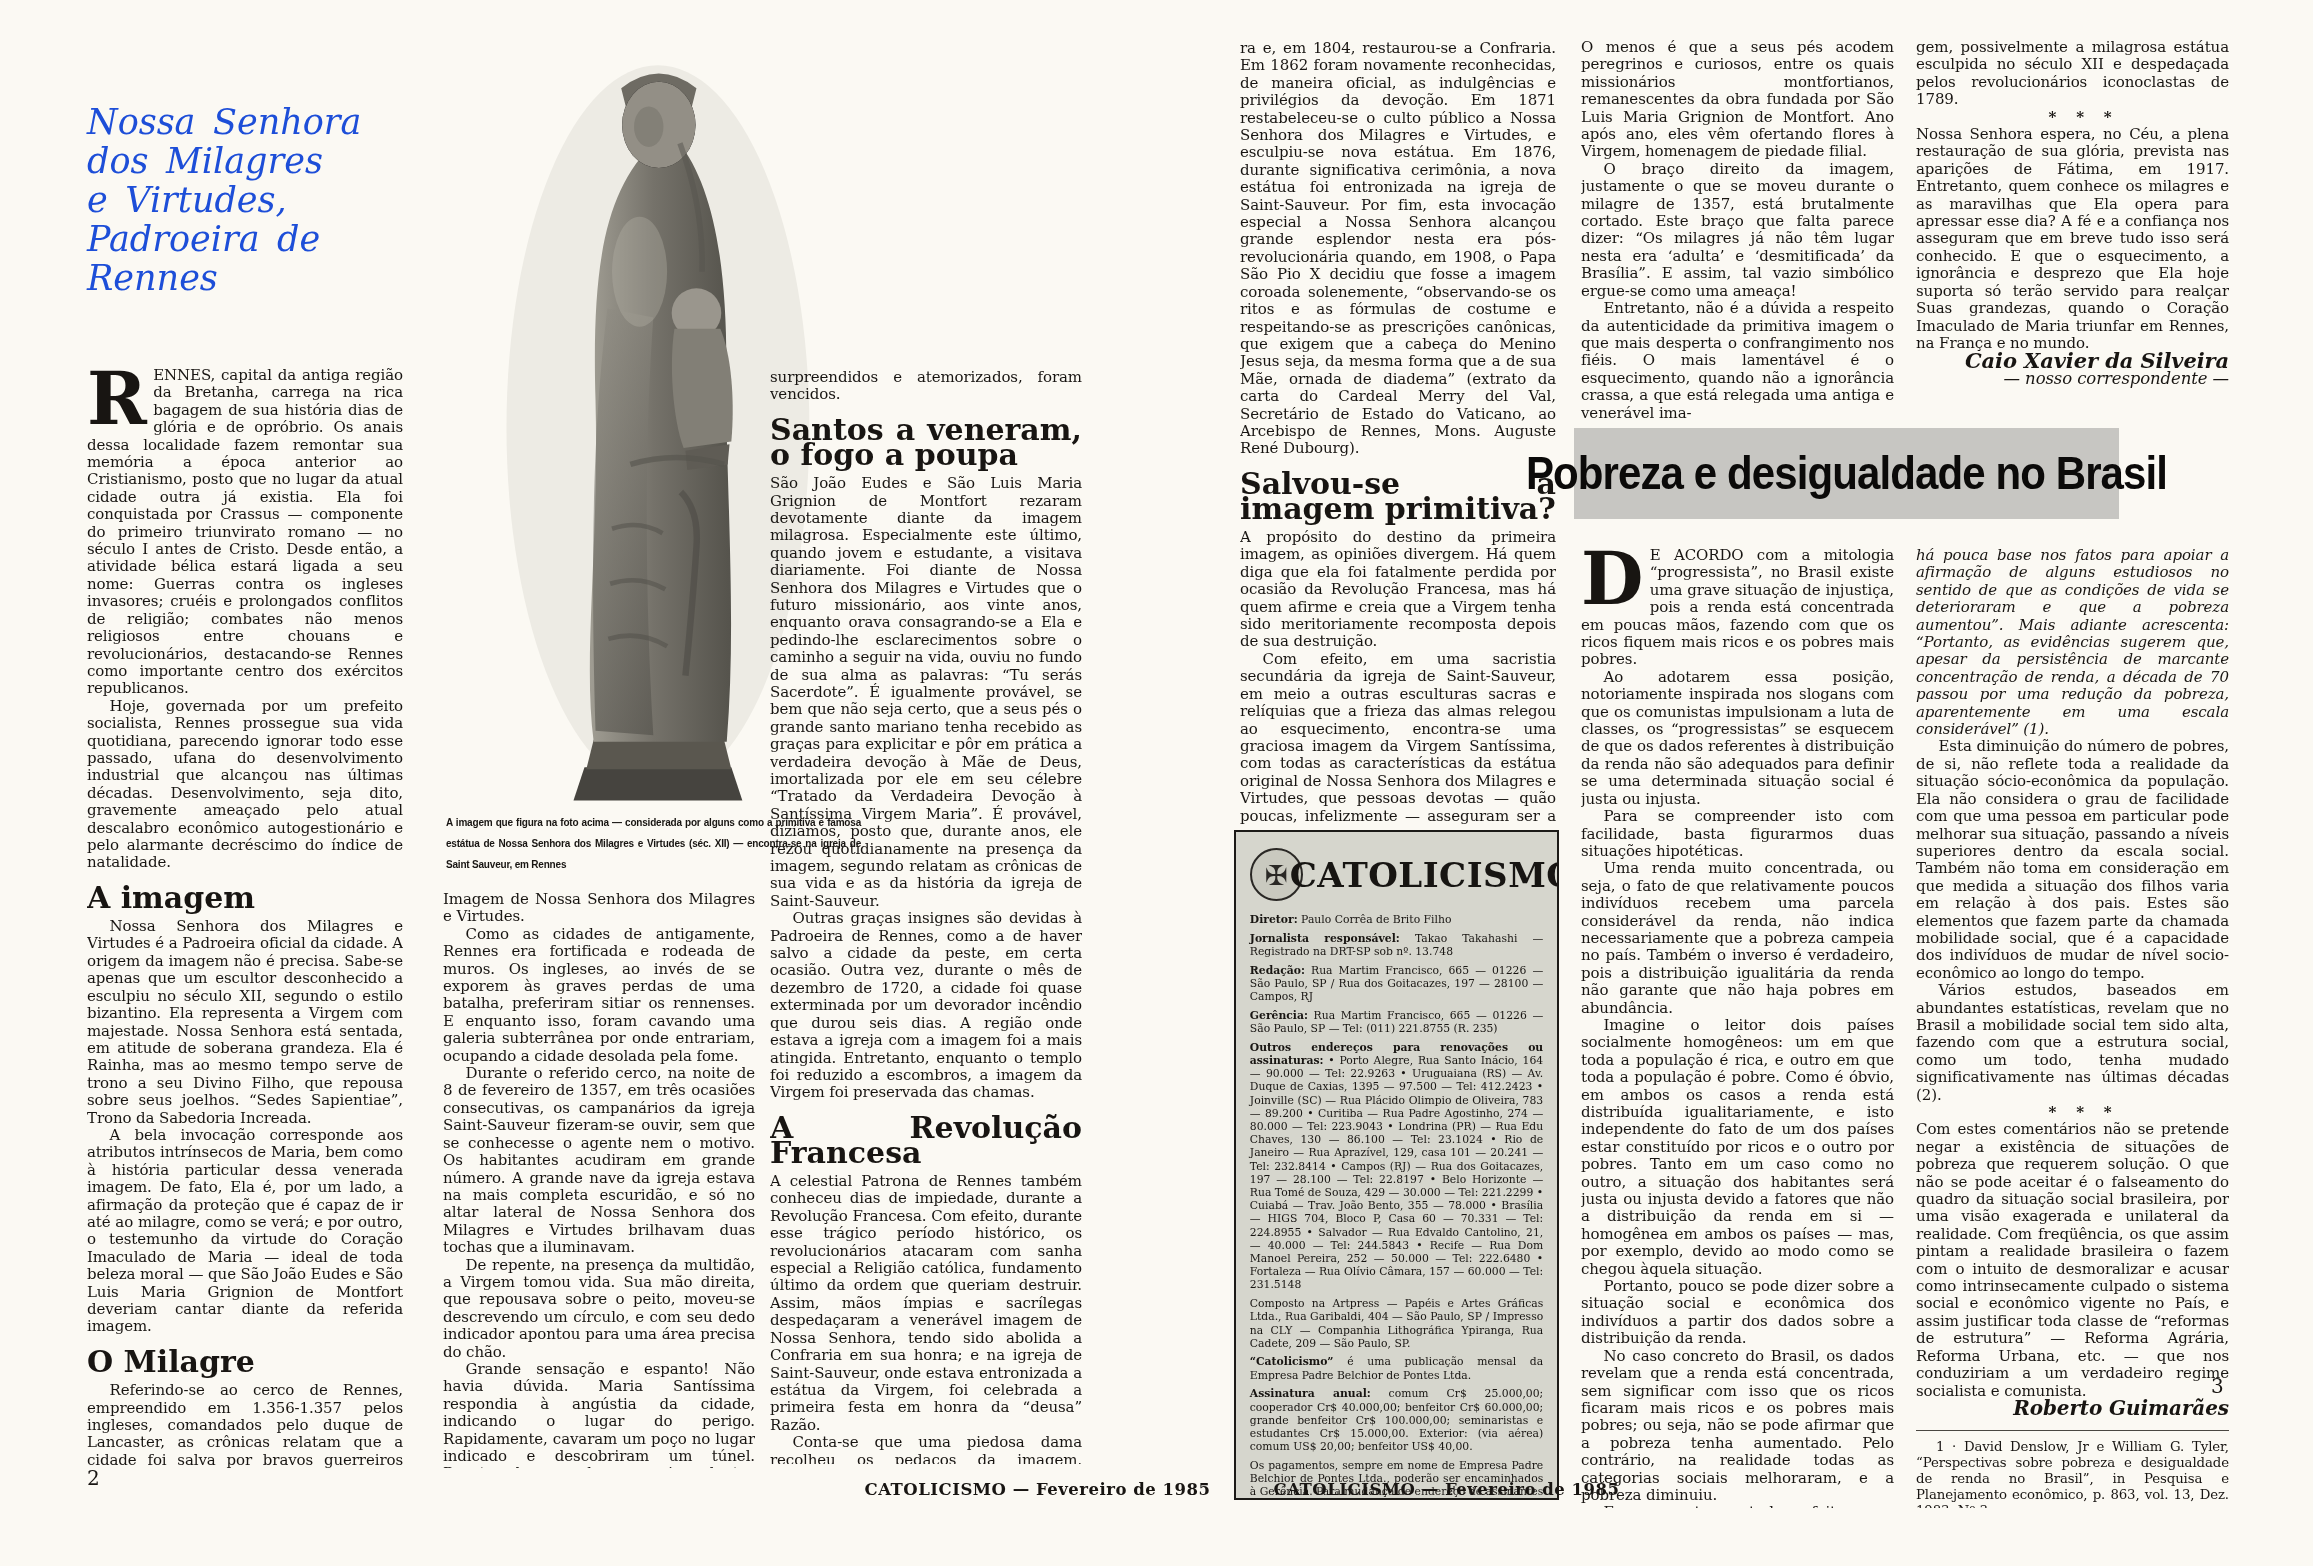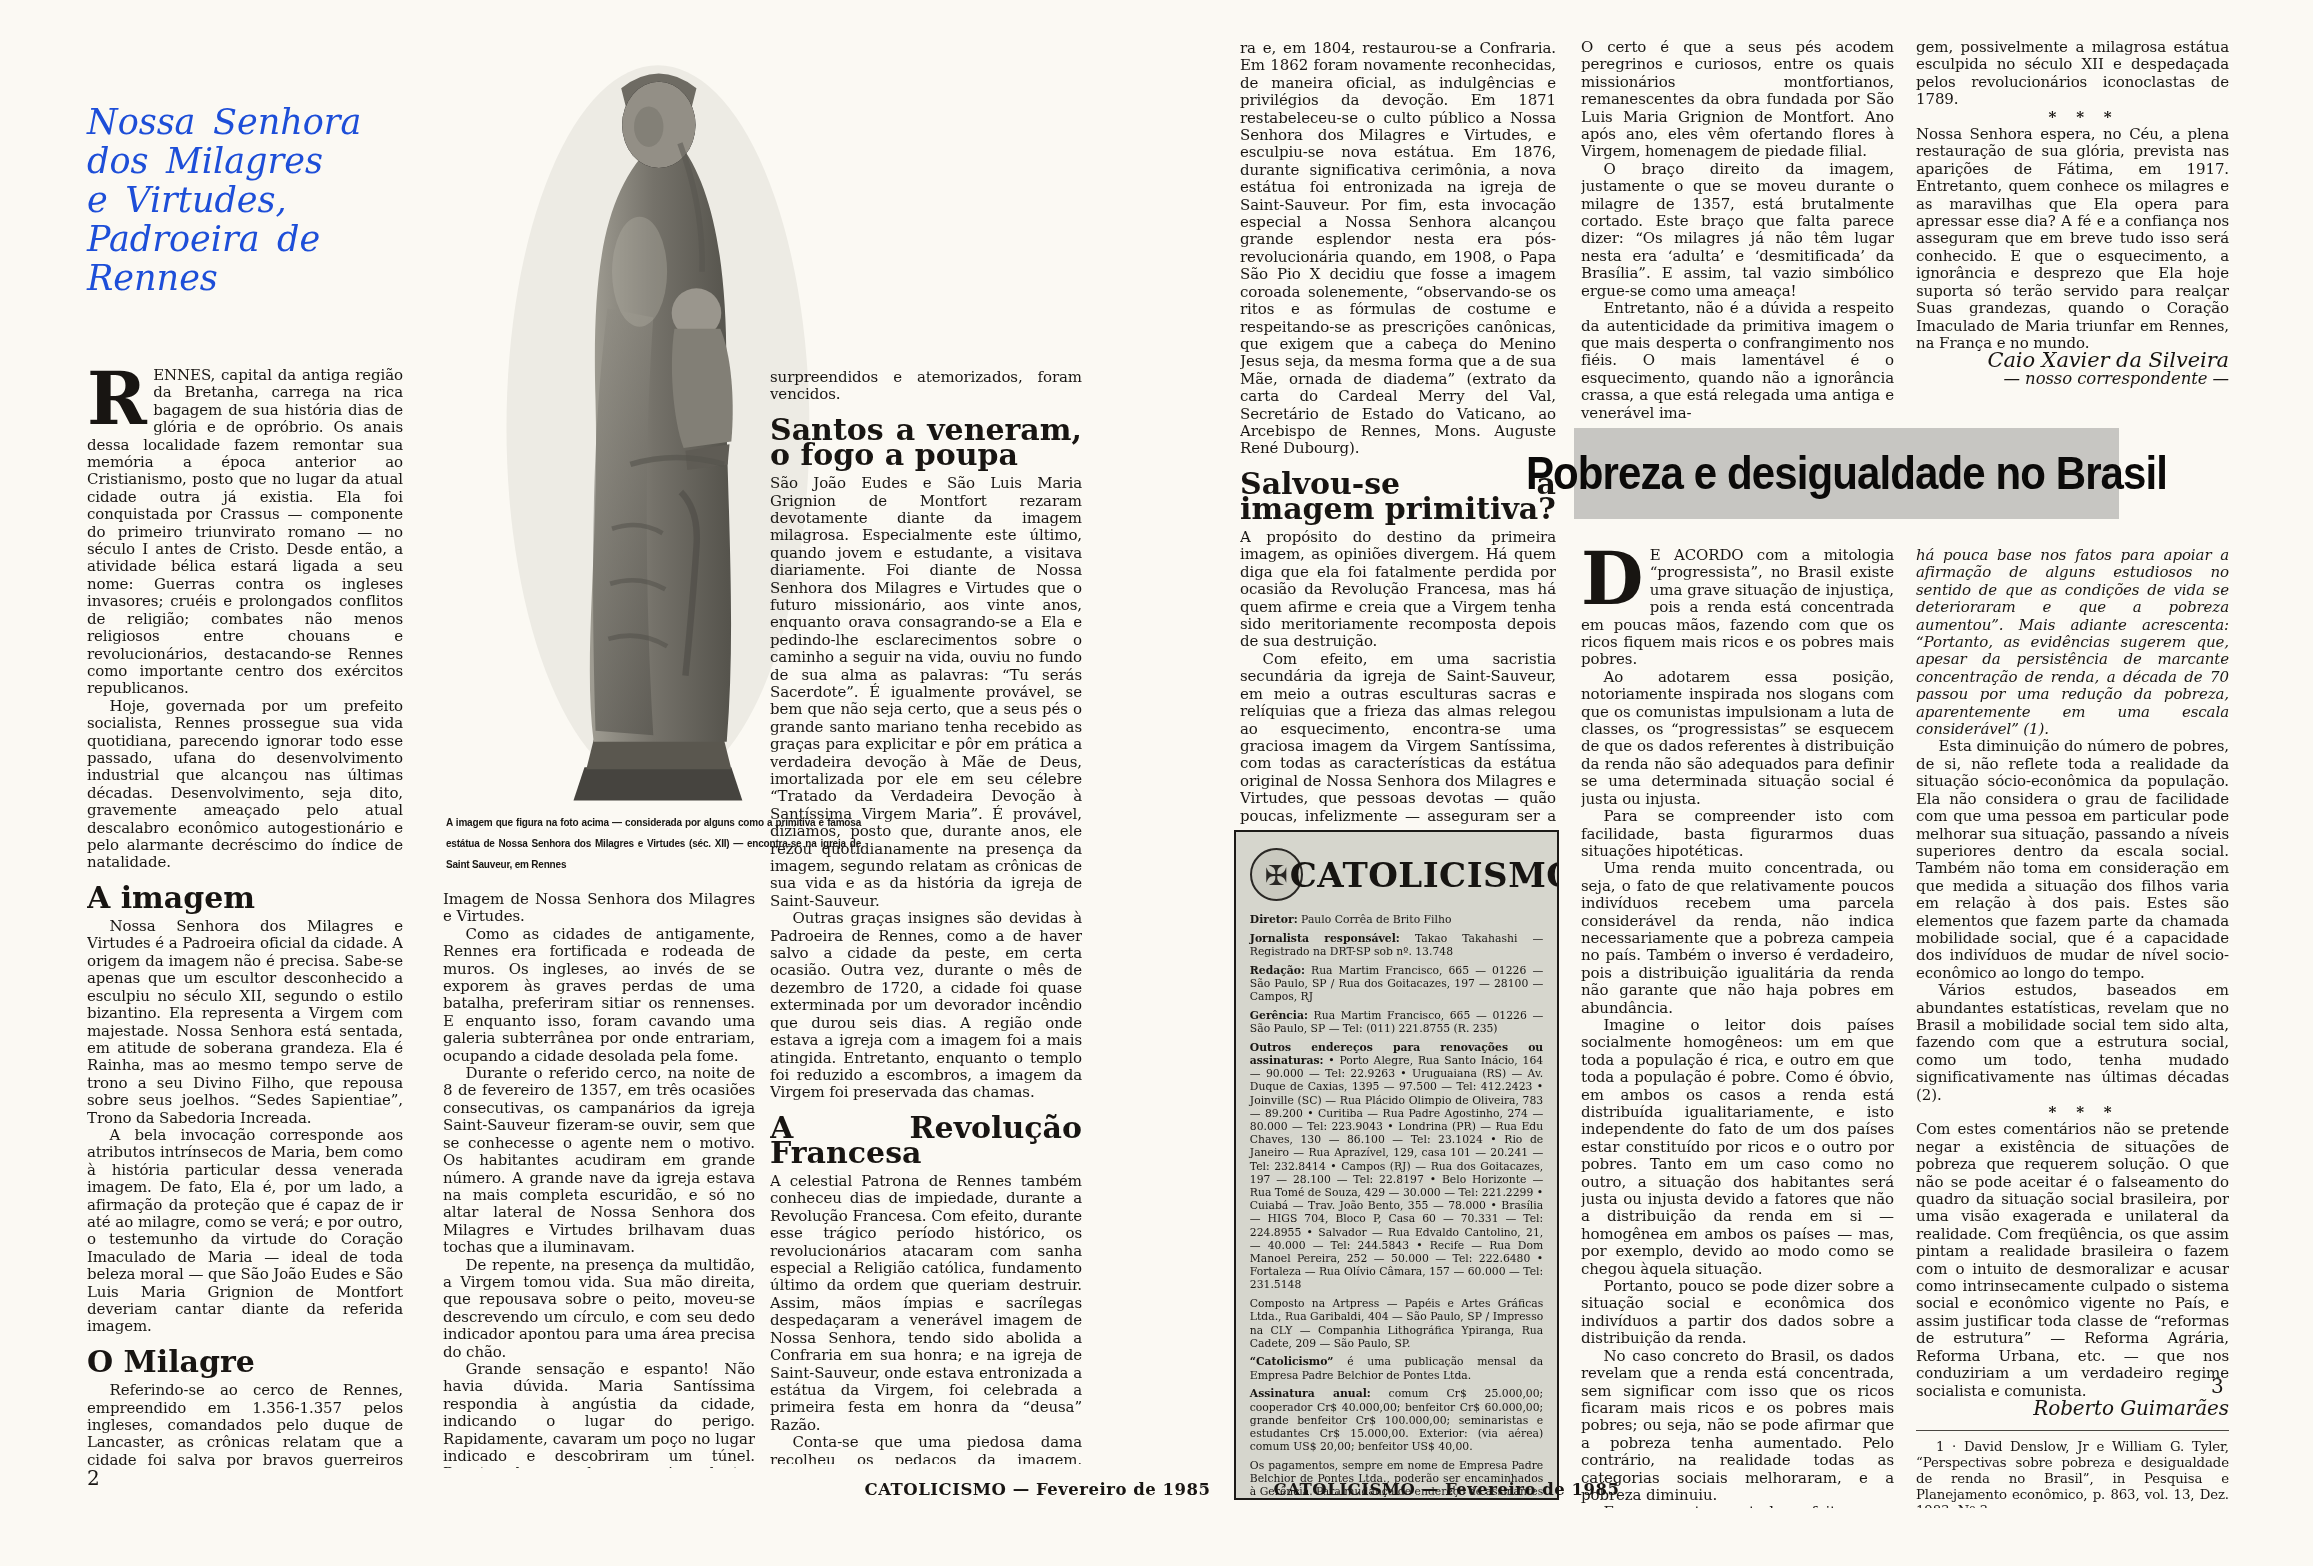--- a/index.html
+++ b/index.html
@@ -35,21 +35,21 @@
   .band{
     position:absolute;left:1574px;top:428px;width:545px;height:91px;
     background:#c7c6c2;display:flex;align-items:center;justify-content:center;
   }
   .band .headline{
     font-family:"Liberation Sans","DejaVu Sans",sans-serif;
     font-weight:bold;font-size:42px;letter-spacing:-0.9px;color:#0b0a09;
     transform:scaleY(1.08);white-space:nowrap;
   }
   .stars{text-align:center;font-weight:bold;letter-spacing:7.3px;margin:9.2px 0;text-indent:0;}
-  .sig{text-align:right;font-style:italic;font-weight:normal;font-size:21px;
+  .sig{text-align:right;font-style:italic;font-weight:bold;font-size:21px;
        margin-top:7.3px;text-indent:0;}
   .sig2{text-align:right;font-style:italic;font-size:16.5px;text-indent:0;}
   .ital{font-style:italic;}
   .masthead{
     position:absolute;left:1234px;top:830px;width:325px;height:670px;
     background:#d6d6cd;border:2.8px solid #1c1a17;box-sizing:border-box;
     padding:13px 13.8px;overflow:hidden;
   }
   .mh-logo{display:flex;align-items:center;height:59px;margin-bottom:9.2px;}
   .emblem{
@@ -163,21 +163,21 @@
     <p class="mh-item"><b>Redação:</b><span> Rua Martim Francisco, 665 — 01226 — São Paulo, SP / Rua dos Goitacazes, 197 — 28100 — Campos, RJ</span></p>
     <p class="mh-item"><b>Gerência:</b><span> Rua Martim Francisco, 665 — 01226 — São Paulo, SP — Tel: (011) 221.8755 (R. 235)</span></p>
     <p class="mh-item"><b>Outros endereços para renovações ou assinaturas:</b><span> • Porto Alegre, Rua Santo Inácio, 164 — 90.000 — Tel: 22.9263 • Uruguaiana (RS) — Av. Duque de Caxias, 1395 — 97.500 — Tel: 412.2423 • Joinville (SC) — Rua Plácido Olimpio de Oliveira, 783 — 89.200 • Curitiba — Rua Padre Agostinho, 274 — 80.000 — Tel: 223.9043 • Londrina (PR) — Rua Edu Chaves, 130 — 86.100 — Tel: 23.1024 • Rio de Janeiro — Rua Aprazível, 129, casa 101 — 20.241 — Tel: 232.8414 • Campos (RJ) — Rua dos Goitacazes, 197 — 28.100 — Tel: 22.8197 • Belo Horizonte — Rua Tomé de Souza, 429 — 30.000 — Tel: 221.2299 • Cuiabá — Trav. João Bento, 355 — 78.000 • Brasília — HIGS 704, Bloco P, Casa 60 — 70.331 — Tel: 224.8955 • Salvador — Rua Edvaldo Cantolino, 21, — 40.000 — Tel: 244.5843 • Recife — Rua Dom Manoel Pereira, 252 — 50.000 — Tel: 222.6480 • Fortaleza — Rua Olívio Câmara, 157 — 60.000 — Tel: 231.5148</span></p>
     <p class="mh-item"><b></b><span>Composto na Artpress — Papéis e Artes Gráficas Ltda., Rua Garibaldi, 404 — São Paulo, SP / Impresso na CLY — Companhia Lithográfica Ypiranga, Rua Cadete, 209 — São Paulo, SP.</span></p>
     <p class="mh-item"><b>“Catolicismo”</b><span> é uma publicação mensal da Empresa Padre Belchior de Pontes Ltda.</span></p>
     <p class="mh-item"><b>Assinatura anual:</b><span> comum Cr$ 25.000,00; cooperador Cr$ 40.000,00; benfeitor Cr$ 60.000,00; grande benfeitor Cr$ 100.000,00; seminaristas e estudantes Cr$ 15.000,00. Exterior: (via aérea) comum US$ 20,00; benfeitor US$ 40,00.</span></p>
     <p class="mh-item"><b></b><span>Os pagamentos, sempre em nome de Empresa Padre Belchior de Pontes Ltda., poderão ser encaminhados à Gerência. Para mudança de endereço de assinantes é necessário mencionar também o endereço antigo. A correspondência relativa a assinaturas e venda avulsa pode ser enviada à Gerência: Rua Martim Francisco, 665 — 01226 — São Paulo, SP.</span></p>
   </div>
 
   <div class="col" style="left:1581px;top:39px;width:313px;height:380px;">
-    <p class="noindent">O certo é que a seus pés acodem peregrinos e curiosos, entre os quais missionários montfortianos, remanescentes da obra fundada por São Luis Maria Grignion de Montfort. Ano após ano, eles vêm ofertando flores à Virgem, homenagem de piedade filial.</p>
+    <p class="noindent">O menos é que a seus pés acodem peregrinos e curiosos, entre os quais missionários montfortianos, remanescentes da obra fundada por São Luis Maria Grignion de Montfort. Ano após ano, eles vêm ofertando flores à Virgem, homenagem de piedade filial.</p>
     <p>O braço direito da imagem, justamente o que se moveu durante o milagre de 1357, está brutalmente cortado. Este braço que falta parece dizer: “Os milagres já não têm lugar nesta era ‘adulta’ e ‘desmitificada’ da Brasília”. E assim, tal vazio simbólico ergue-se como uma ameaça!</p>
     <p>Entretanto, não é a dúvida a respeito da autenticidade da primitiva imagem o que mais desperta o confrangimento nos fiéis. O mais lamentável é o esquecimento, quando não a ignorância crassa, a que está relegada uma antiga e venerável ima-</p>
   </div>
 
   <div class="col" style="left:1916px;top:39px;width:313px;height:386px;">
     <p class="noindent">gem, possivelmente a milagrosa estátua esculpida no século XII e despedaçada pelos revolucionários iconoclastas de 1789.</p>
     <p class="stars">* * *</p>
     <p class="noindent">Nossa Senhora espera, no Céu, a plena restauração de sua glória, prevista nas aparições de Fátima, em 1917. Entretanto, quem conhece os milagres e as maravilhas que Ela opera para apressar esse dia? A fé e a confiança nos asseguram que em breve tudo isso será conhecido. E que o esquecimento, a ignorância e desprezo que Ela hoje suporta só terão servido para realçar Suas grandezas, quando o Coração Imaculado de Maria triunfar em Rennes, na França e no mundo.</p>
     <p class="sig">Caio Xavier da Silveira</p>
     <p class="sig2">— nosso correspondente —</p>

